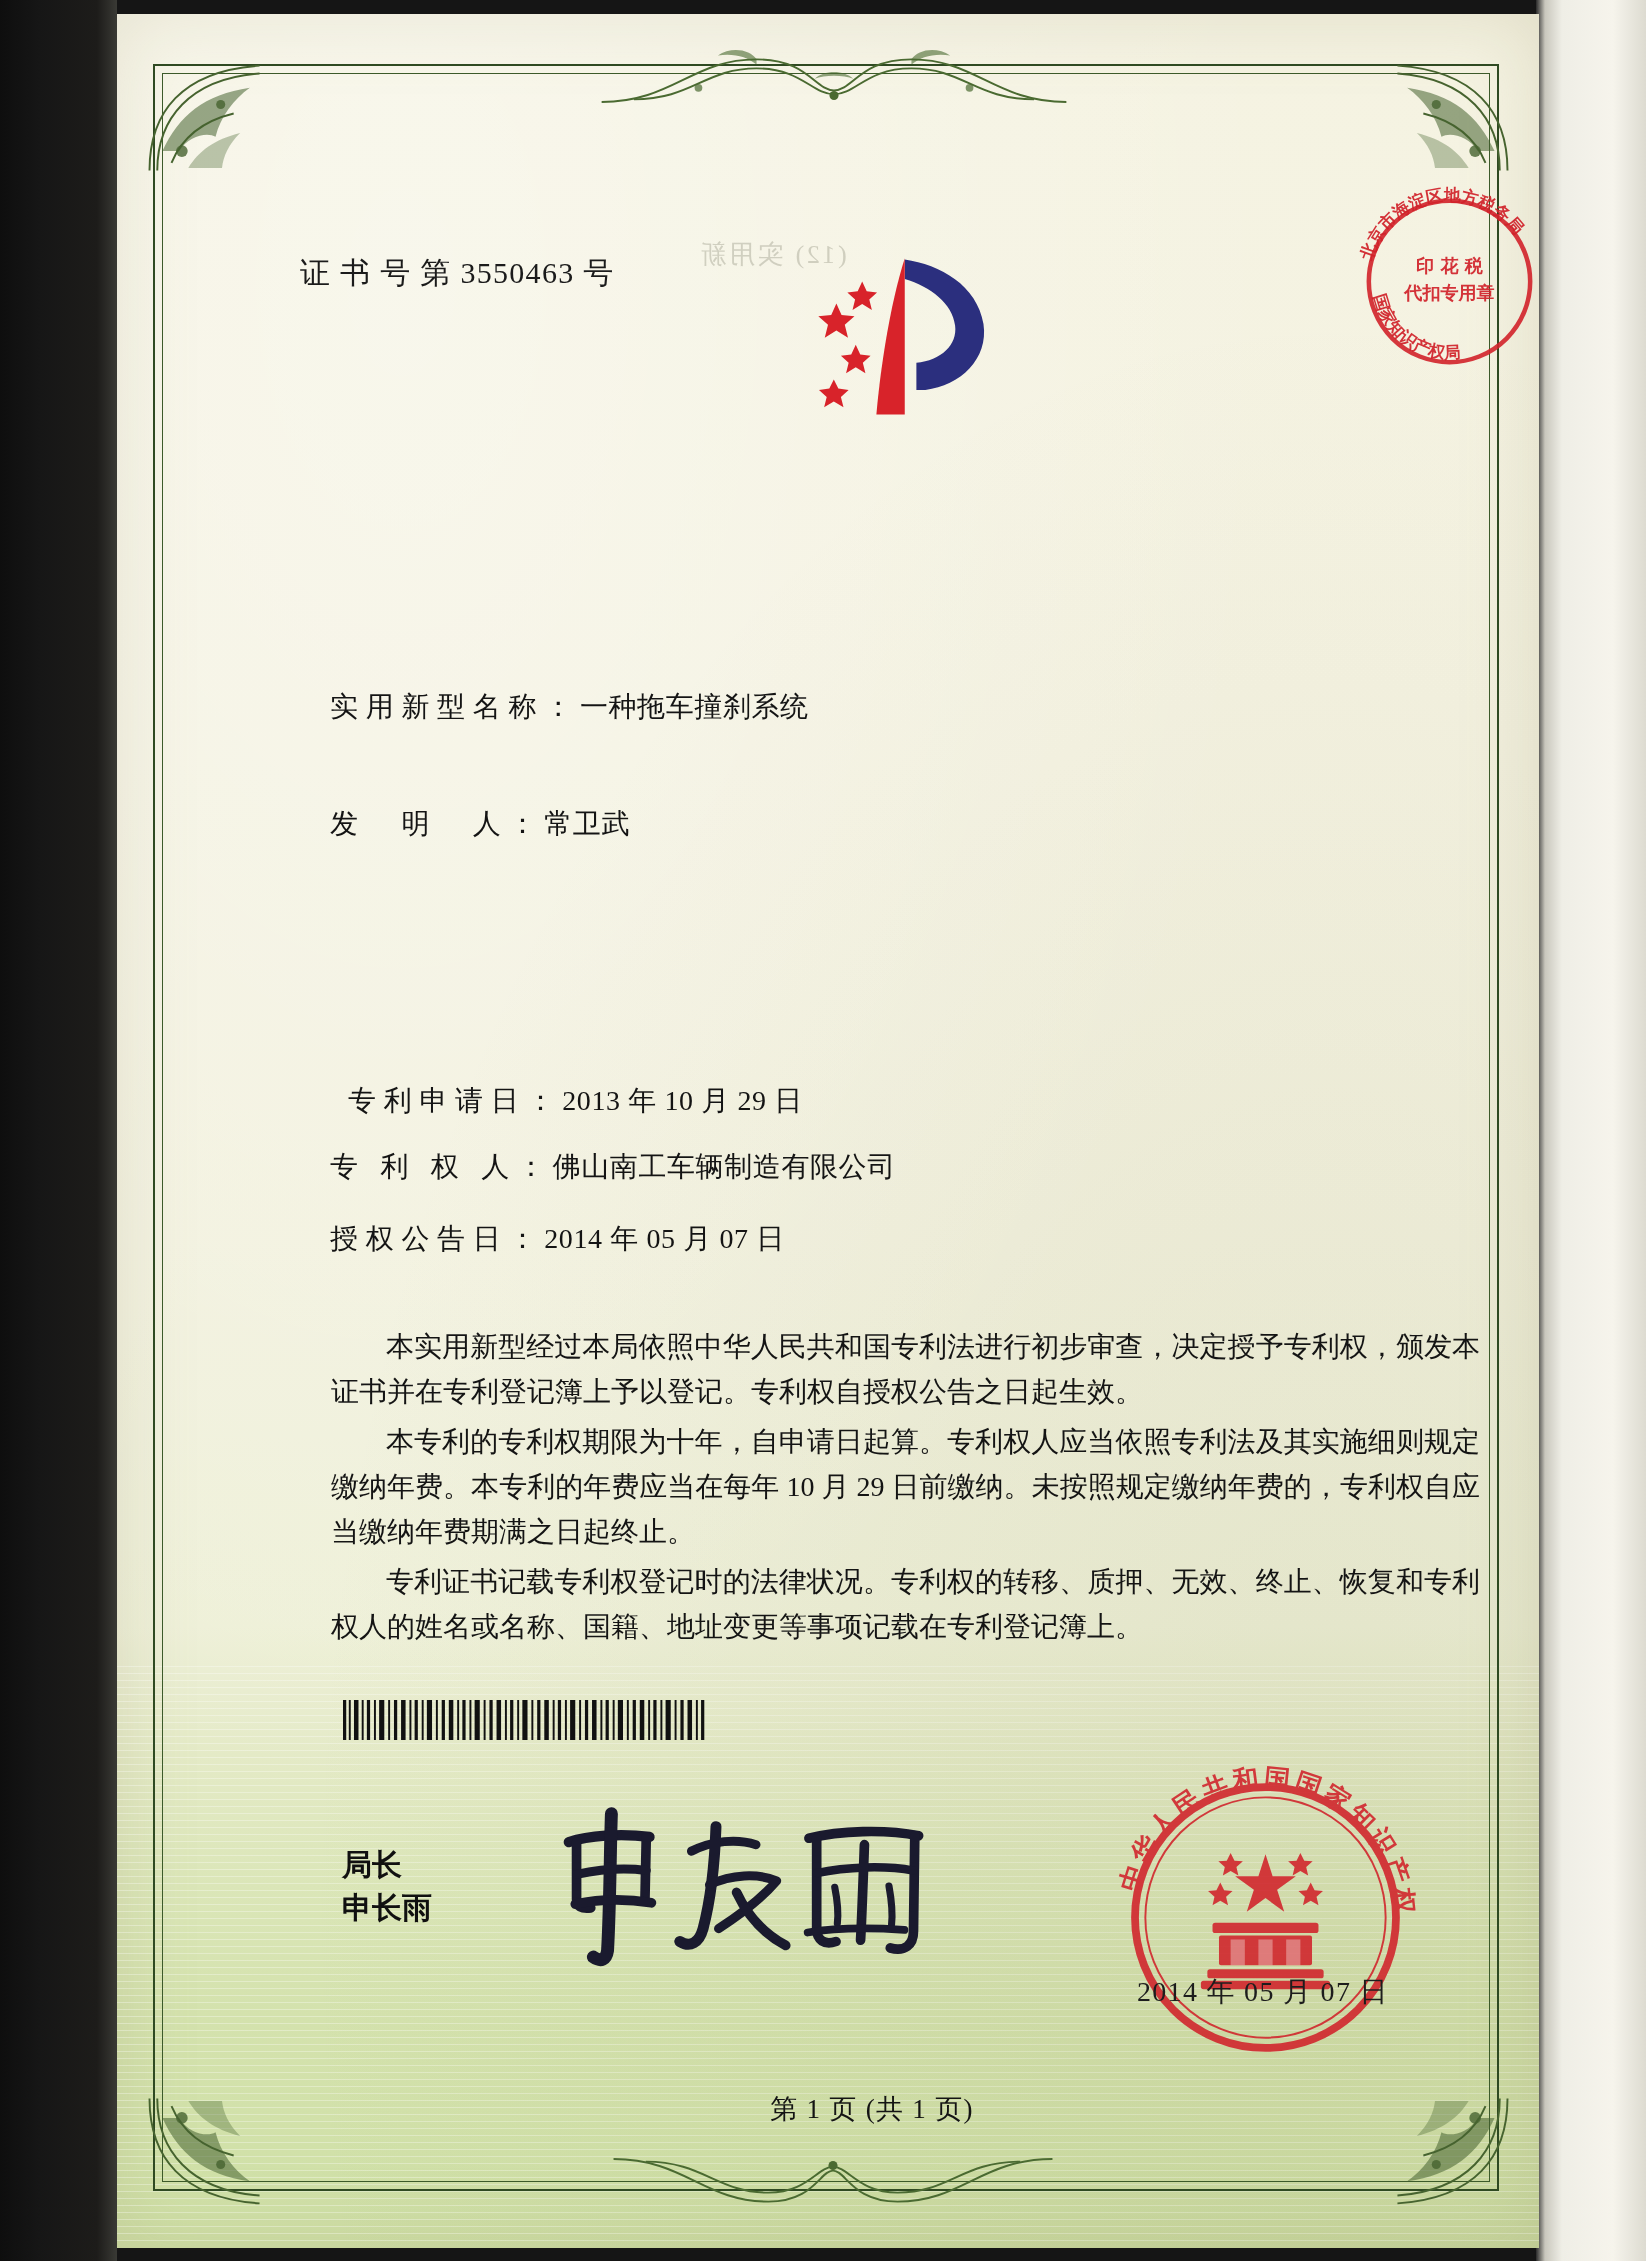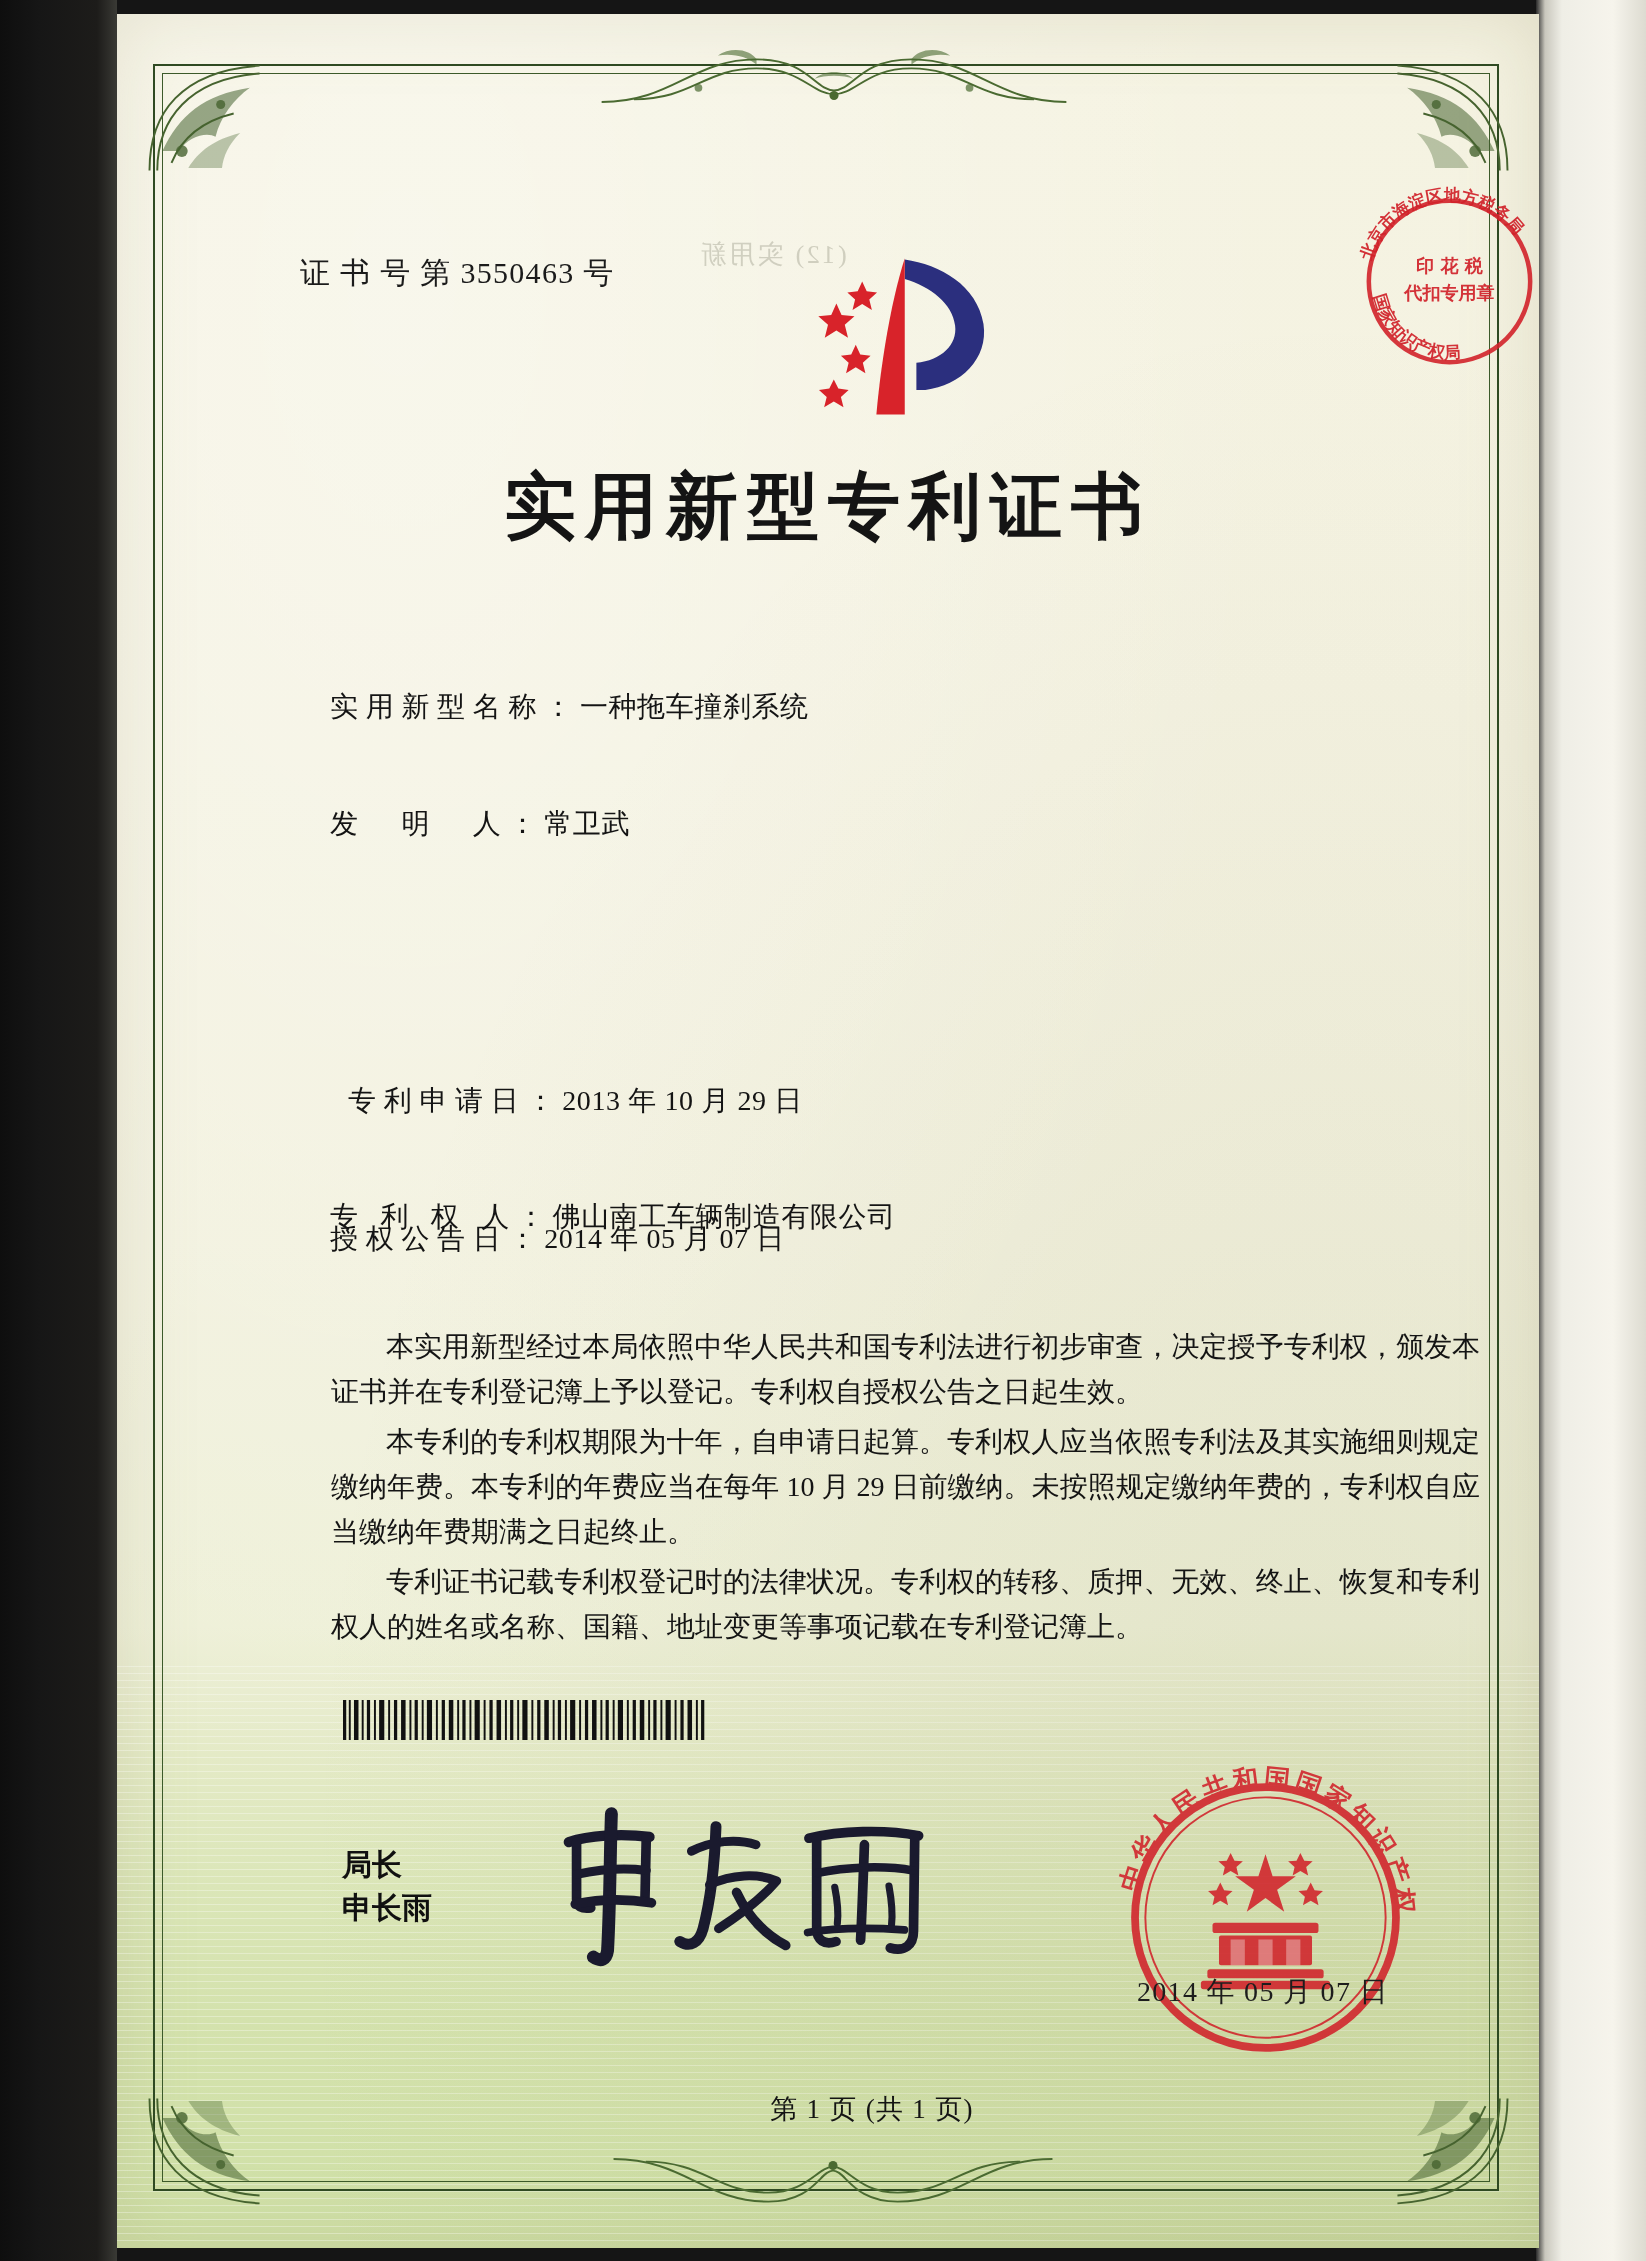--- a/index.html
+++ b/index.html
@@ -372,32 +372,31 @@
         <circle cx="165" cy="165" r="125"></circle>
       </g>
       <g fill="#d1222a" opacity=".92" font-family="'DejaVu Serif',serif" font-size="26" font-weight="bold">
         <text><textPath href="#arcTop" startOffset="8%">北京市海淀区地方税务局</textPath></text>
         <text><textPath href="#arcBot" startOffset="6%">国家知识产权局</textPath></text>
         <text x="165" y="150" text-anchor="middle" font-size="28">印 花 税</text>
         <text x="165" y="192" text-anchor="middle" font-size="28">代扣专用章</text>
       </g>
     </svg>
 
-    <div id="title">实用新型专利证书</div>
 
     <div class="field" style="top:674px;">
       <span class="lbl">实用新型名称：</span><span class="val">一种拖车撞刹系统</span>
     </div>
     <div class="field" style="top:791px;">
       <span class="lbl">发　明　人：</span><span class="val">常卫武</span>
     </div>
     <div class="field" style="top:1068px;margin-left:18px;">
       <span class="lbl">专利申请日：</span><span class="val">2013 年 10 月 29 日</span>
     </div>
-    <div class="field" style="top:1184px;">
+    <div class="field" style="top:1134px;">
       <span class="lbl">专 利 权 人：</span><span class="val">佛山南工车辆制造有限公司</span>
     </div>
     <div class="field" style="top:1206px;">
       <span class="lbl">授权公告日：</span><span class="val">2014 年 05 月 07 日</span>
     </div>
 
     <div id="body">
       <p>本实用新型经过本局依照中华人民共和国专利法进行初步审查，决定授予专利权，颁发本证书并在专利登记簿上予以登记。专利权自授权公告之日起生效。</p>
       <p>本专利的专利权期限为十年，自申请日起算。专利权人应当依照专利法及其实施细则规定缴纳年费。本专利的年费应当在每年 10 月 29 日前缴纳。未按照规定缴纳年费的，专利权自应当缴纳年费期满之日起终止。</p>
       <p>专利证书记载专利权登记时的法律状况。专利权的转移、质押、无效、终止、恢复和专利权人的姓名或名称、国籍、地址变更等事项记载在专利登记簿上。</p>

